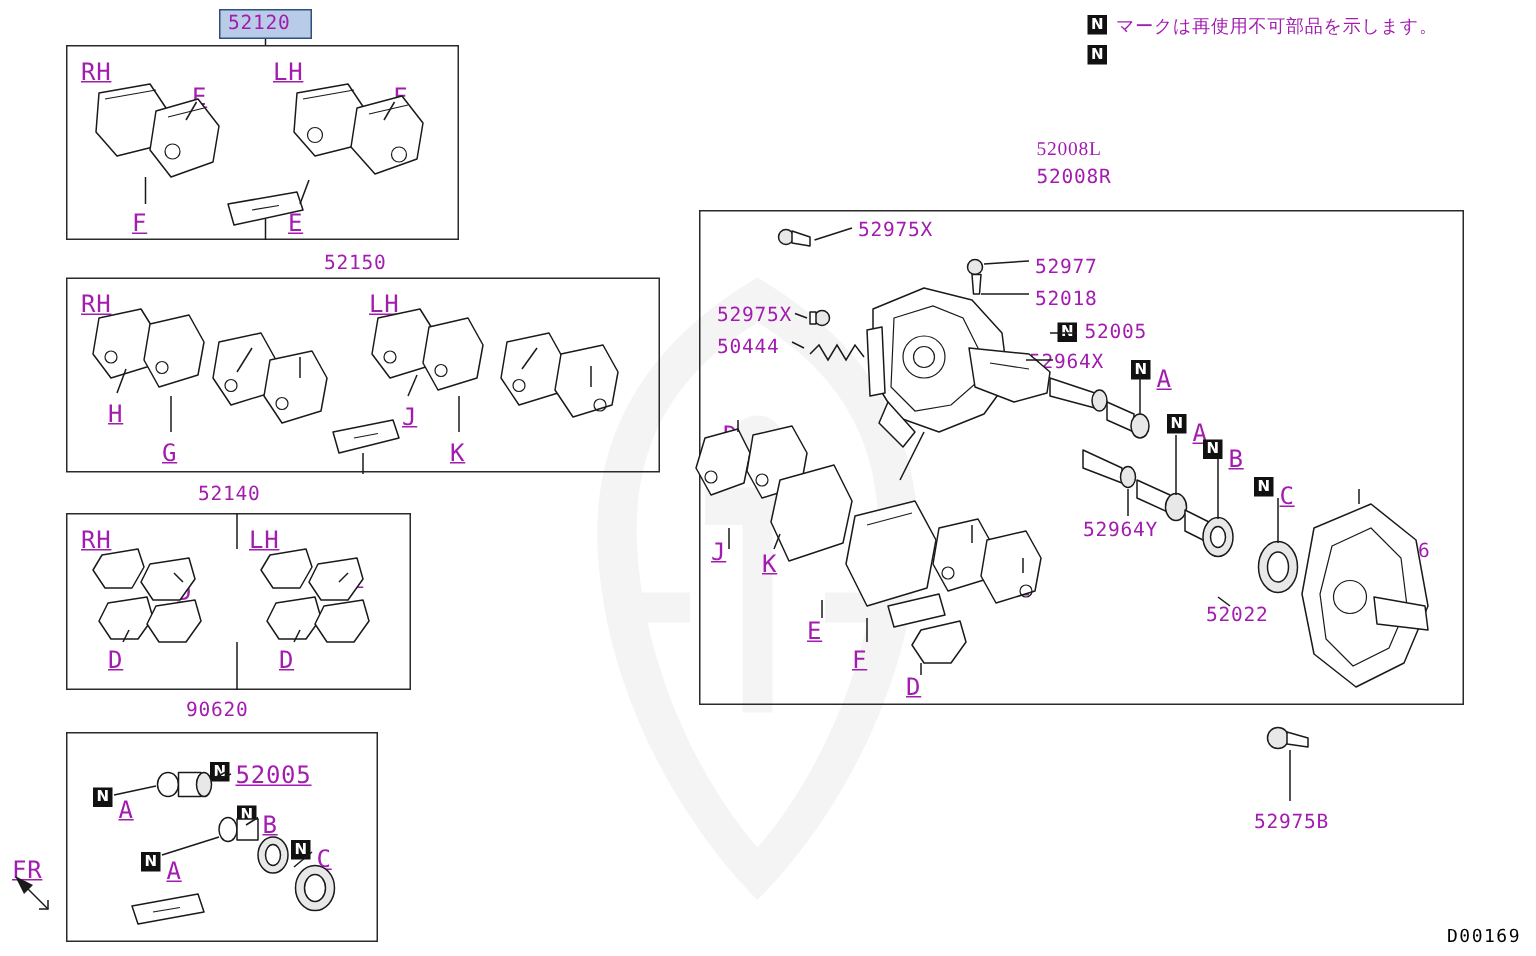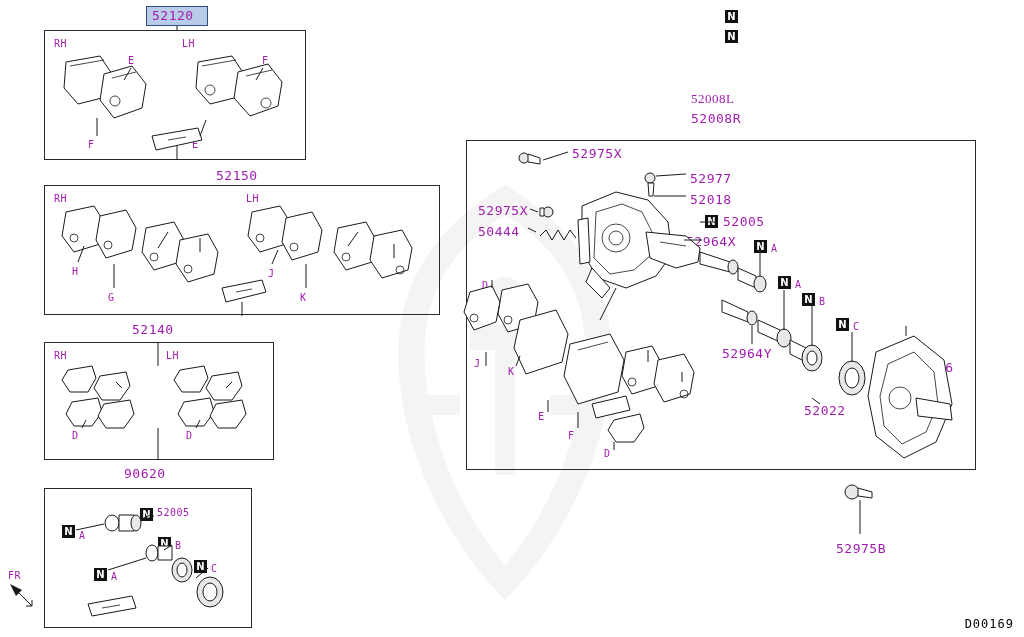--- a/index.html
+++ b/index.html
@@ -31,21 +31,22 @@
   }
   .lbl {
     position: absolute;
     font-family: "DejaVu Sans Mono", monospace;
     font-size: 13px;
     color: #a21caf;
     white-space: nowrap;
     letter-spacing: 0.5px;
   }
   .lbl.sm {
-    font-size: 10px;
+    font-size: 16px;
+    text-decoration: underline;
   }
   .hl {
     position: absolute;
     background: #b8cce8;
     border: 1px solid #2f4f7f;
     box-sizing: border-box;
   }
   .nbadge {
     position: absolute;
     width: 13px;
@@ -124,20 +125,21 @@
   <div class="box" style="left:466px; top:140px; width:510px; height:330px;"></div>
 
   <div class="hl" style="left:146px; top:6px; width:62px; height:20px;"></div>
   <div class="lbl" style="left:152px; top:8px;">52120</div>
 
   <div class="lbl" style="left:216px; top:168px;">52150</div>
   <div class="lbl" style="left:132px; top:322px;">52140</div>
   <div class="lbl" style="left:124px; top:466px;">90620</div>
 
   <div class="nbadge" style="left:725px; top:10px;">N</div>
+  <div class="lbl jp" style="left:744px; top:9px;">マークは再使用不可部品を示します。</div>
   <div class="nbadge" style="left:725px; top:30px;">N</div>
 
   <div class="lbl" style="left:691px; top:91px;font-family:Liberation Serif, serif;">52008L</div>
   <div class="lbl" style="left:691px; top:111px;">52008R</div>
 
   <div class="lbl sm" style="left:54px; top:38px;">RH</div>
   <div class="lbl sm" style="left:182px; top:38px;">LH</div>
   <div class="lbl sm" style="left:128px; top:55px;">E</div>
   <div class="lbl sm" style="left:262px; top:55px;">F</div>
   <div class="lbl sm" style="left:88px; top:139px;">F</div>

